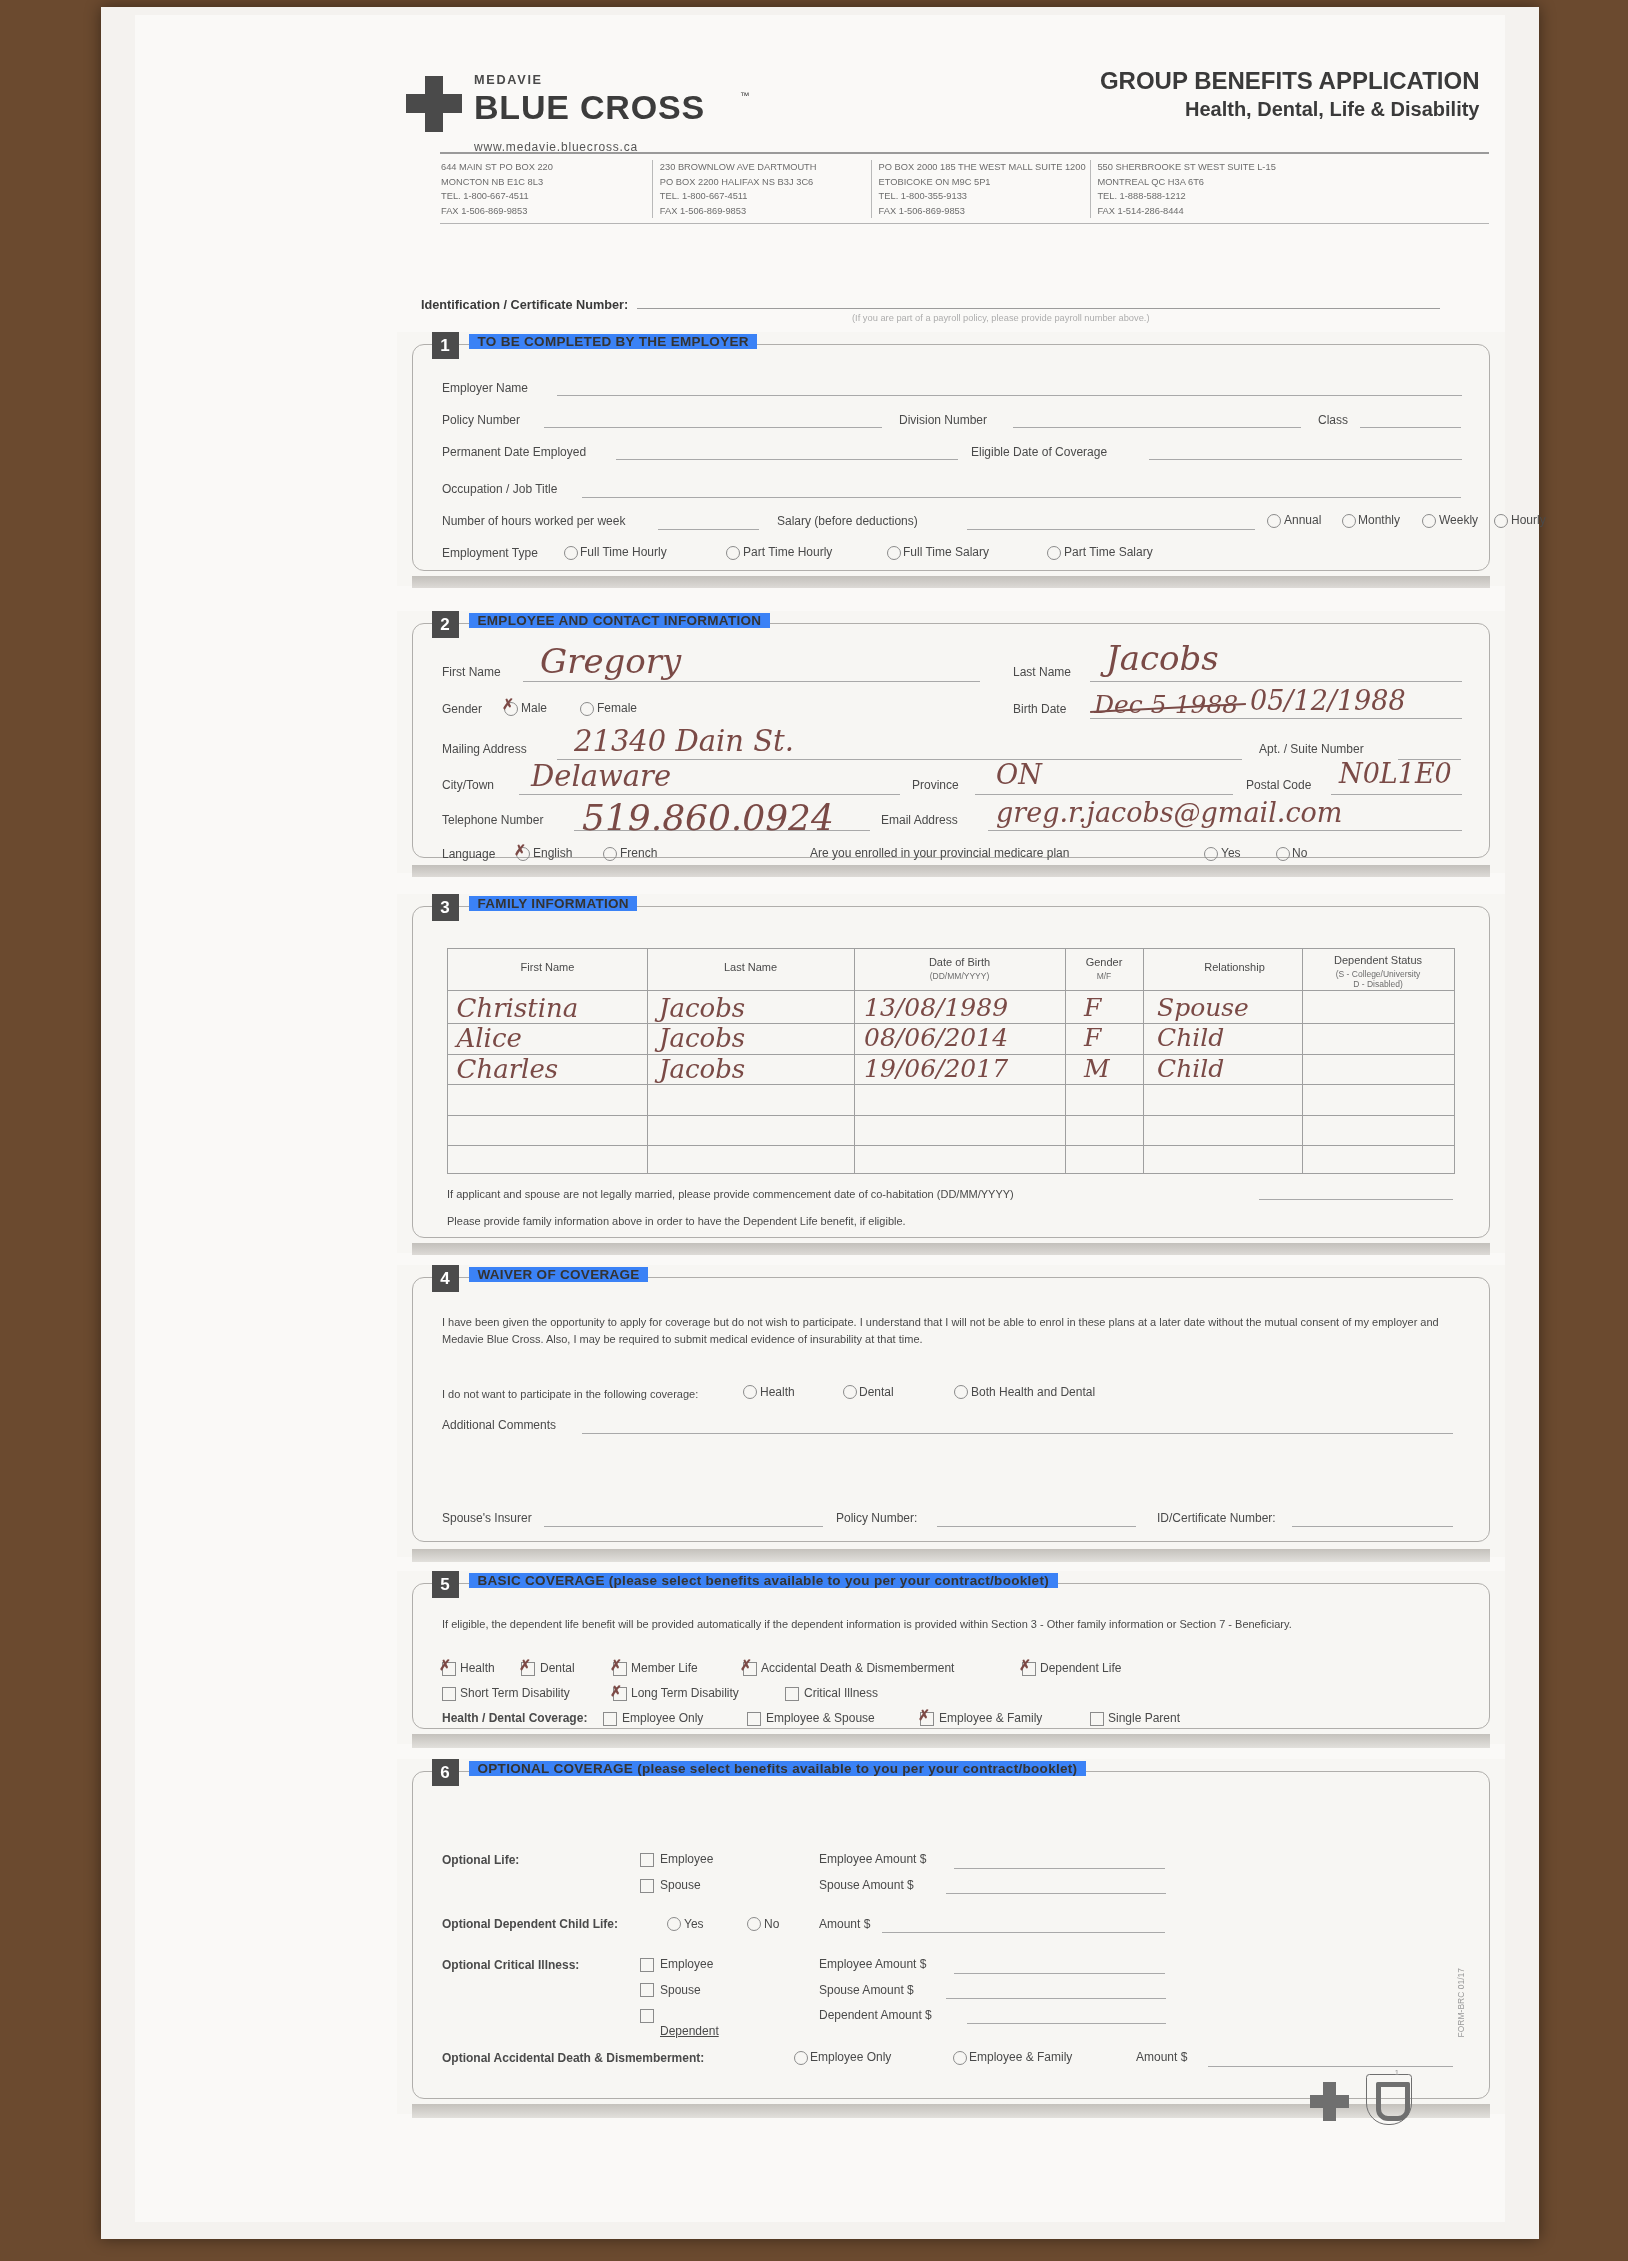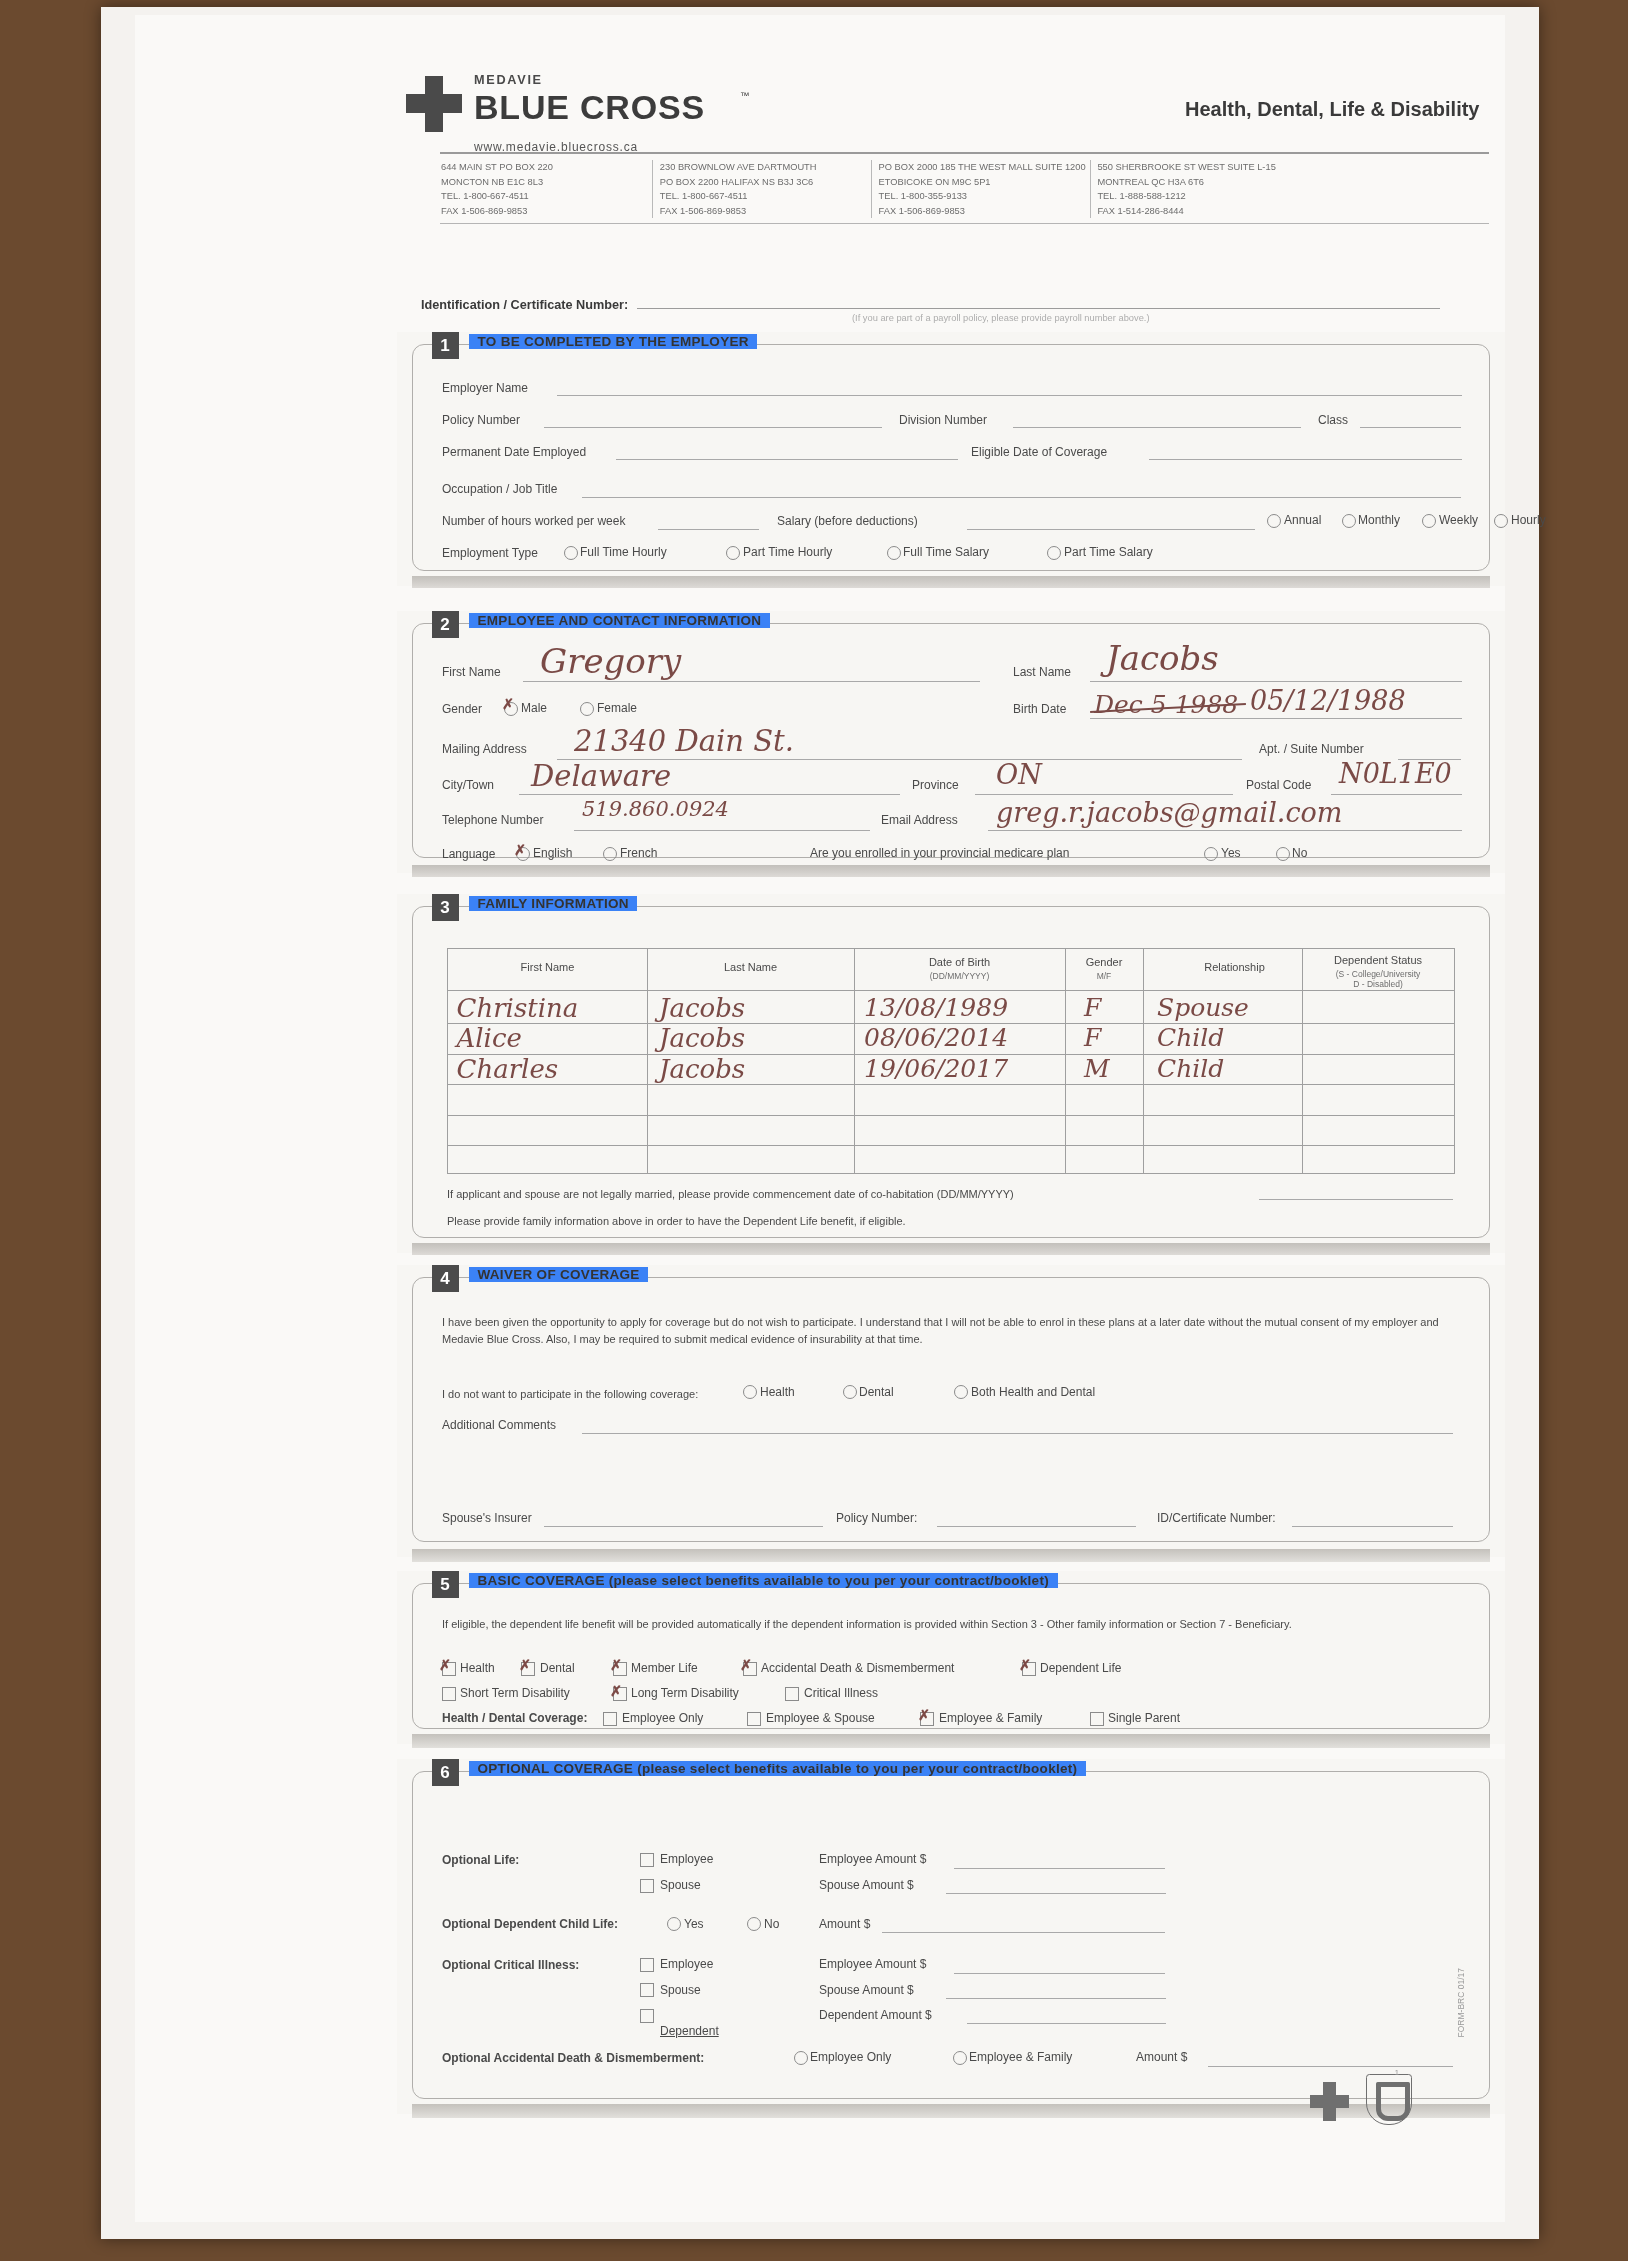--- a/index.html
+++ b/index.html
@@ -99,20 +99,21 @@
 <div class="sheet">
 
   <div class="hdr">
     <div class="logo">
       <div class="cross"></div>
       <div class="brand1">MEDAVIE</div>
       <div class="brand2">BLUE CROSS</div>
       <div class="brandtm">™</div>
       <div class="url">www.medavie.bluecross.ca</div>
     </div>
+    <div class="title1">GROUP BENEFITS APPLICATION</div>
     <div class="title2">Health, Dental, Life &amp; Disability</div>
     <div class="rule"></div>
     <div class="addr">
       <div class="col" style="white-space:pre-line">644 MAIN ST  PO BOX 220
 MONCTON NB E1C 8L3
 TEL. 1-800-667-4511
 FAX  1-506-869-9853</div>
       <div class="col" style="white-space:pre-line">230 BROWNLOW AVE  DARTMOUTH
 PO BOX 2200  HALIFAX NS  B3J 3C6
 TEL. 1-800-667-4511
@@ -222,21 +223,21 @@
       <div class="hand" style="left:118px;top:135px;font-size:29px;">Delaware</div>
       <div class="f" style="left:499px;top:154px;">Province</div>
       <div class="line" style="left:562px;top:169px;width:258px;"></div>
       <div class="hand" style="left:583px;top:135px;font-size:27px;">ON</div>
       <div class="f" style="left:833px;top:154px;">Postal Code</div>
       <div class="line" style="left:918px;top:169px;width:131px;"></div>
       <div class="hand" style="left:926px;top:134px;font-size:27px;">N0L1E0</div>
 
       <div class="f" style="left:29px;top:189px;">Telephone Number</div>
       <div class="line" style="left:161px;top:205px;width:296px;"></div>
-      <div class="hand" style="left:169px;top:173px;font-size:21px;text-align:center;">519.860.0924</div>
+      <div class="hand" style="left:169px;top:173px;font-size:36px;text-align:center;">519.860.0924</div>
       <div class="f" style="left:468px;top:189px;">Email Address</div>
       <div class="line" style="left:575px;top:205px;width:474px;"></div>
       <div class="hand" style="left:583px;top:173px;font-size:27px;">greg.r.jacobs@gmail.com</div>
 
       <div class="f" style="left:29px;top:223px;">Language</div>
       <div class="rad" style="left:103px;top:223px;"></div>
       <div class="chkx" style="left:101px;top:220px;">✗</div>
       <div class="f" style="left:120px;top:222px;">English</div>
       <div class="rad" style="left:190px;top:223px;"></div>
       <div class="f" style="left:207px;top:222px;">French</div>

